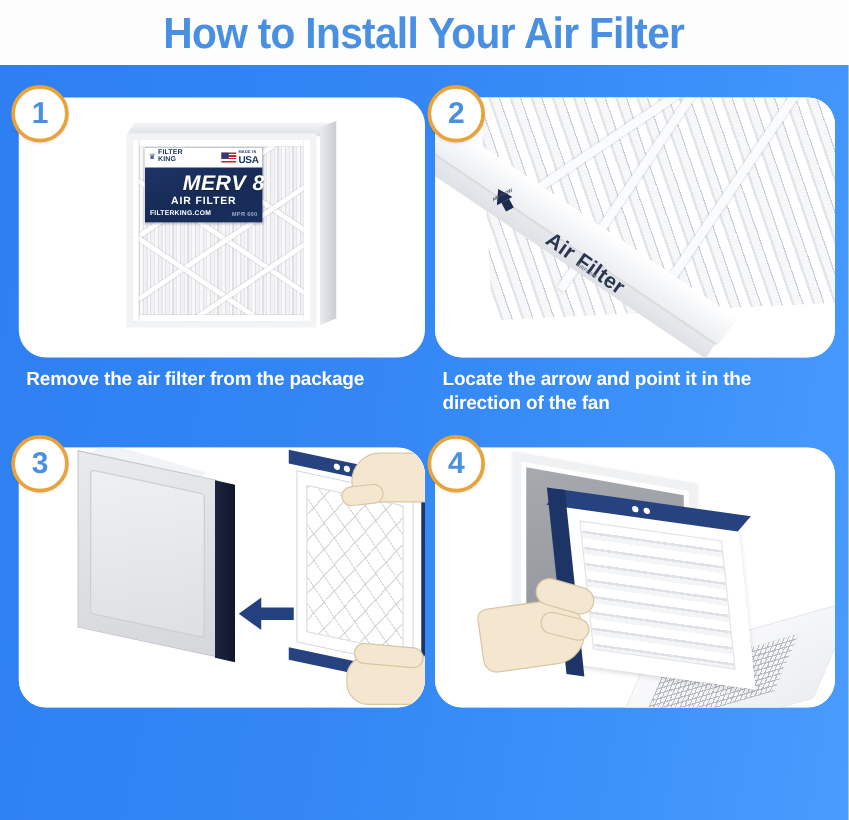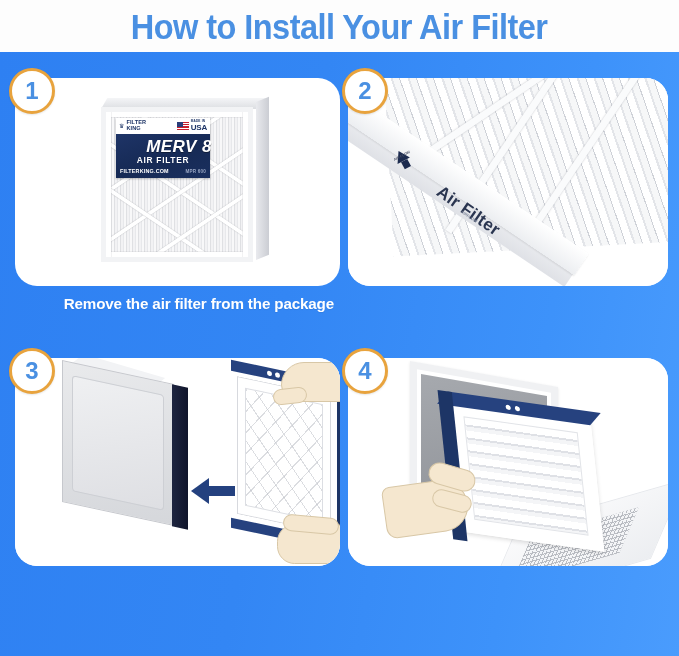--- a/index.html
+++ b/index.html
@@ -52,21 +52,21 @@
     box-shadow:0 1px 2px rgba(0,0,0,0.10);
   }
   .badge-num {
     font-size:24px; font-weight:bold; color:#4a90e2;
     font-family:"Liberation Sans",sans-serif; line-height:1;
   }
 
   .caption {
     position:absolute; left:0; width:100%;
     top:216px;
-    text-align:right; color:#ffffff;
+    text-align:left; color:#ffffff;
     font-size:15.2px; font-weight:bold; line-height:1.28;
     letter-spacing:-0.15px;
     text-shadow:0 1px 1px rgba(0,0,0,0.07);
     padding:0 6px;
   }
 
   
   #filter-photo {
     position:absolute; left:78px; top:20px; width:176px; height:172px;
   }
@@ -480,20 +480,21 @@
           <div class="tail"></div>
         </div>
         <div class="c-mark">AIR FLOW</div>
         <div class="c-airfilter">Air Filter</div>
         <div class="c-sub">AIRFLOW</div>
       </div>
     </div>
     <div class="badge">
       <span class="badge-num">2</span>
     </div>
+    <div class="caption">Locate the arrow and point it in the direction of the fan</div>
   </div>
 
   <div class="panel" id="panel-3">
     <div class="card">
       <div id="slide-ill">
         <div class="unit-top"></div>
         <div class="unit-body">
           <div class="unit-inner"></div>
         </div>
         <div class="unit-side"></div>

